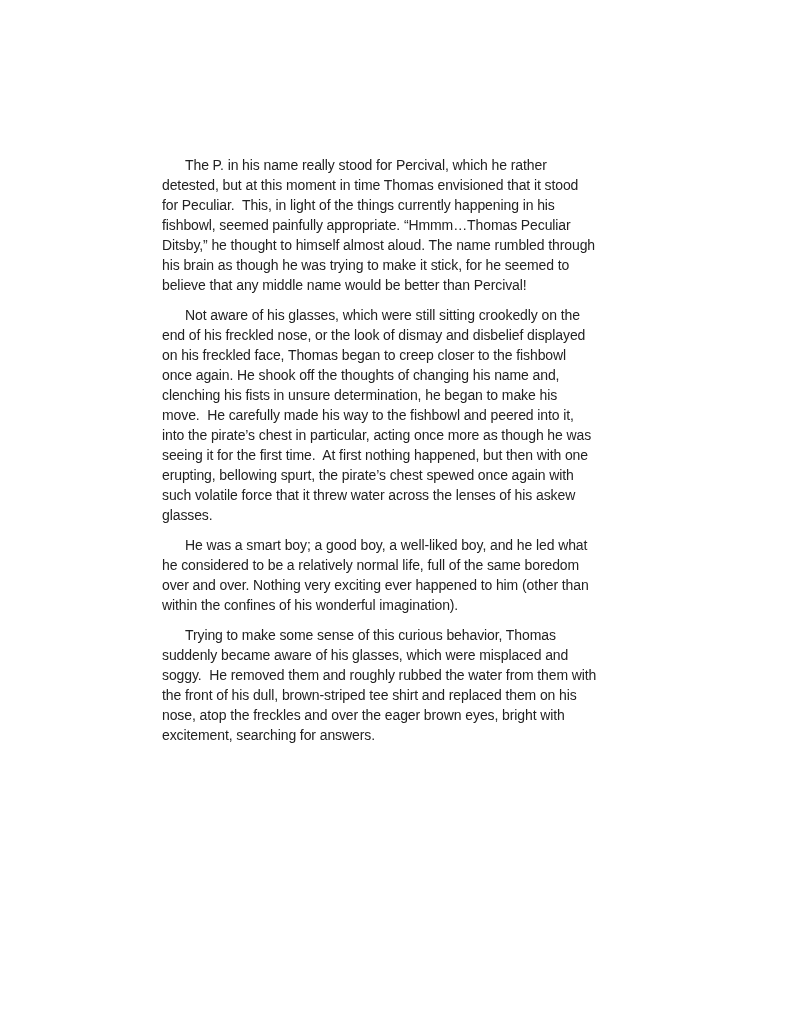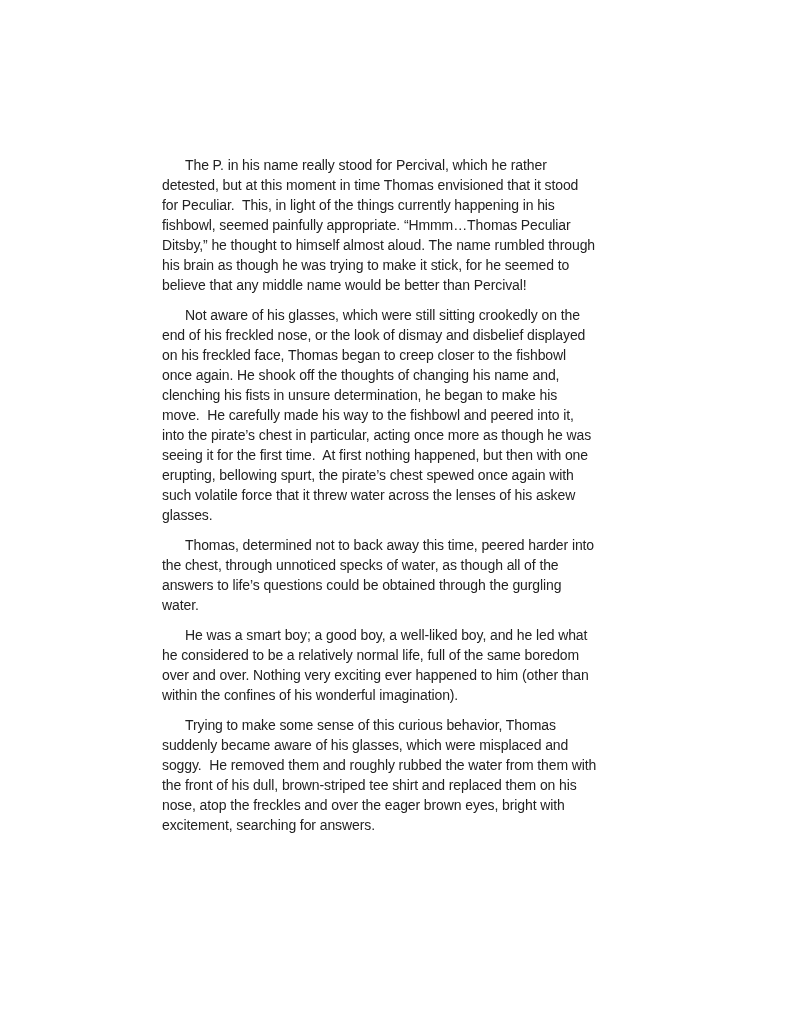--- a/index.html
+++ b/index.html
@@ -32,17 +32,16 @@
     text-align: left;
   }
 </style>
 </head>
 <body>
 
 <div class="page">
   <div class="text-block">
     <p>The P. in his name really stood for Percival, which he rather detested, but at this moment in time Thomas envisioned that it stood for Peculiar.  This, in light of the things currently happening in his fishbowl, seemed painfully appropriate. “Hmmm…Thomas Peculiar Ditsby,” he thought to himself almost aloud. The name rumbled through his brain as though he was trying to make it stick, for he seemed to believe that any middle name would be better than Percival!</p>
     <p>Not aware of his glasses, which were still sitting crookedly on the end of his freckled nose, or the look of dismay and disbelief displayed on his freckled face, Thomas began to creep closer to the fishbowl once again. He shook off the thoughts of changing his name and, clenching his fists in unsure determination, he began to make his move.  He carefully made his way to the fishbowl and peered into it, into the pirate’s chest in particular, acting once more as though he was seeing it for the first time.  At first nothing happened, but then with one erupting, bellowing spurt, the pirate’s chest spewed once again with such volatile force that it threw water across the lenses of his askew glasses.</p>
-    <p>Thomas, determined not to back away this time, peered harder into the chest, through unnoticed specks of water, as though all of the answers to life’s questions could be obtained through the gurgling water.</p>
     <p>He was a smart boy; a good boy, a well-liked boy, and he led what he considered to be a relatively normal life, full of the same boredom over and over. Nothing very exciting ever happened to him (other than within the confines of his wonderful imagination).</p>
     <p>Trying to make some sense of this curious behavior, Thomas suddenly became aware of his glasses, which were misplaced and soggy.  He removed them and roughly rubbed the water from them with the front of his dull, brown-striped tee shirt and replaced them on his nose, atop the freckles and over the eager brown eyes, bright with excitement, searching for answers.</p>
   </div>
 </div>
 
 </body></html>

